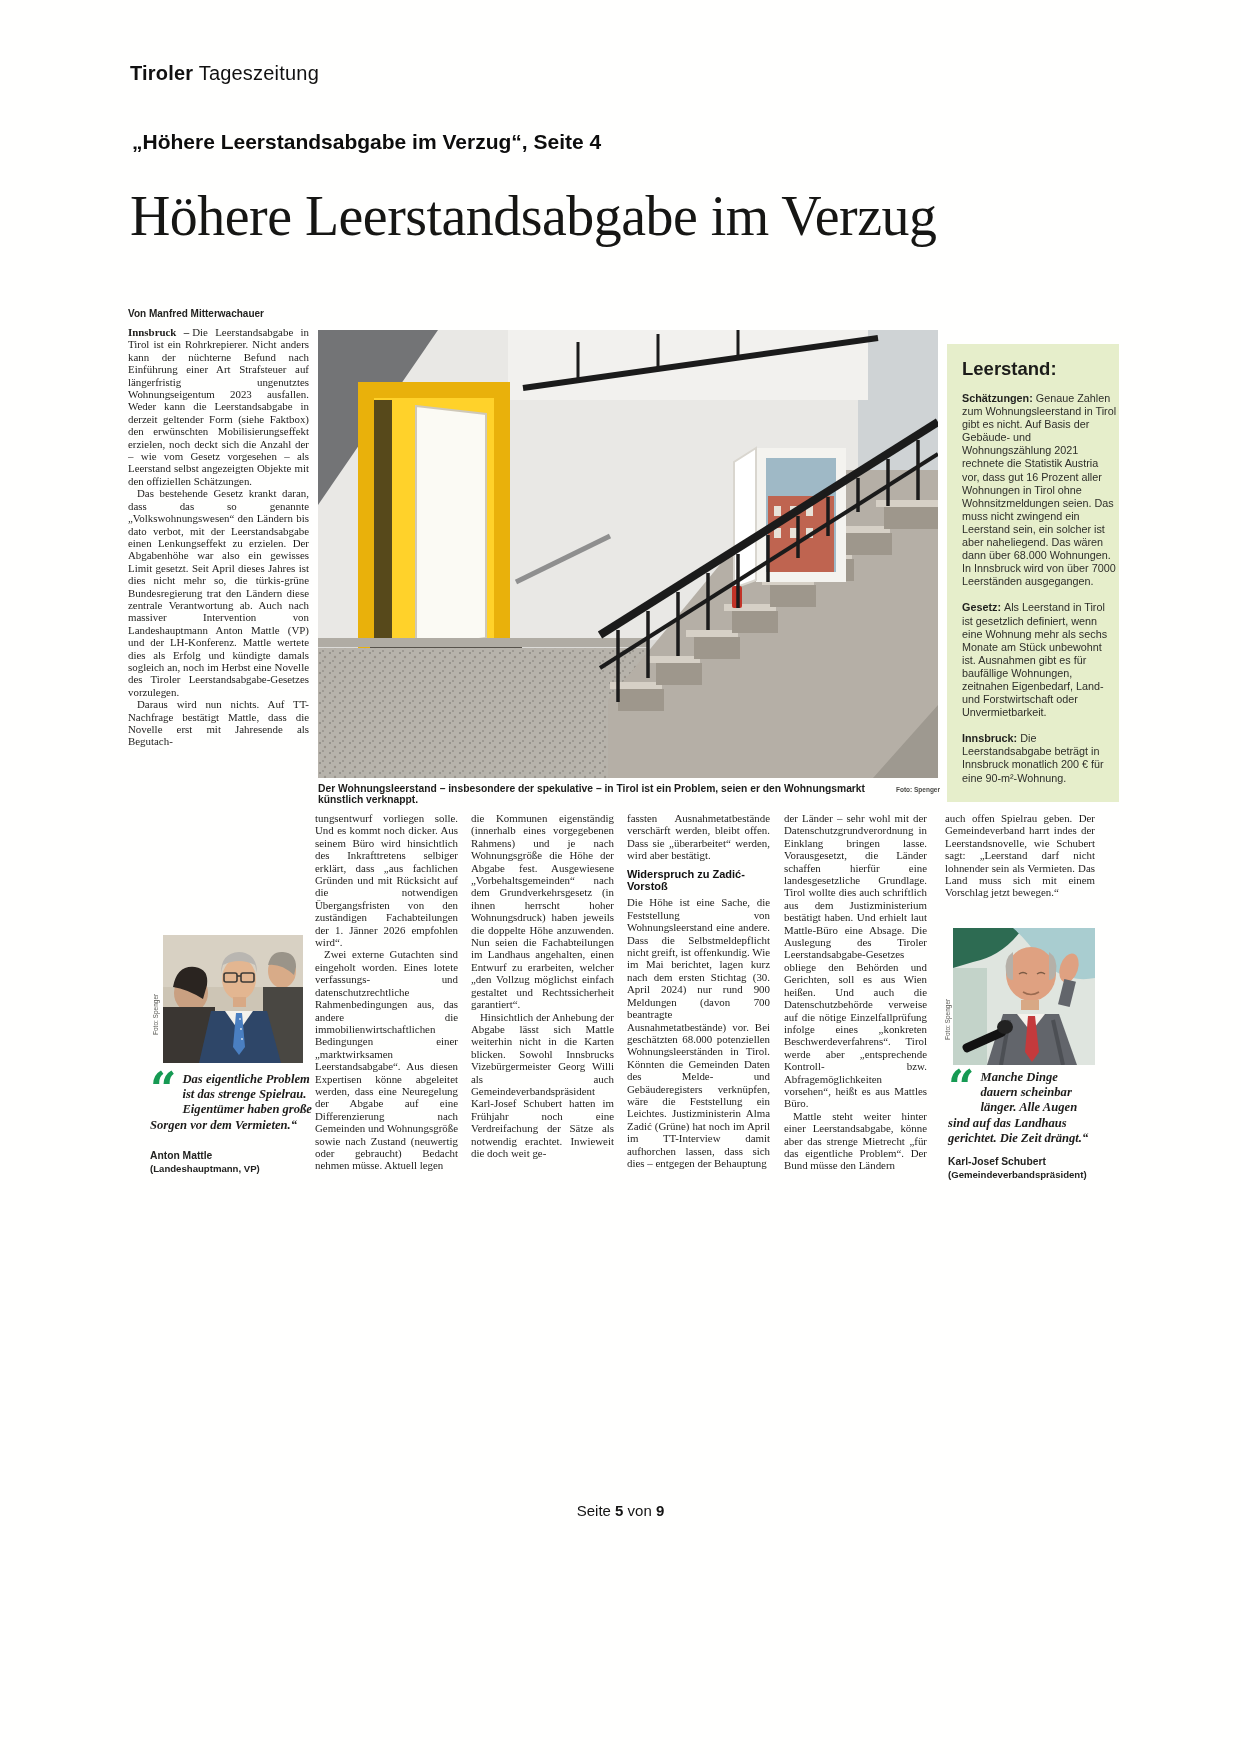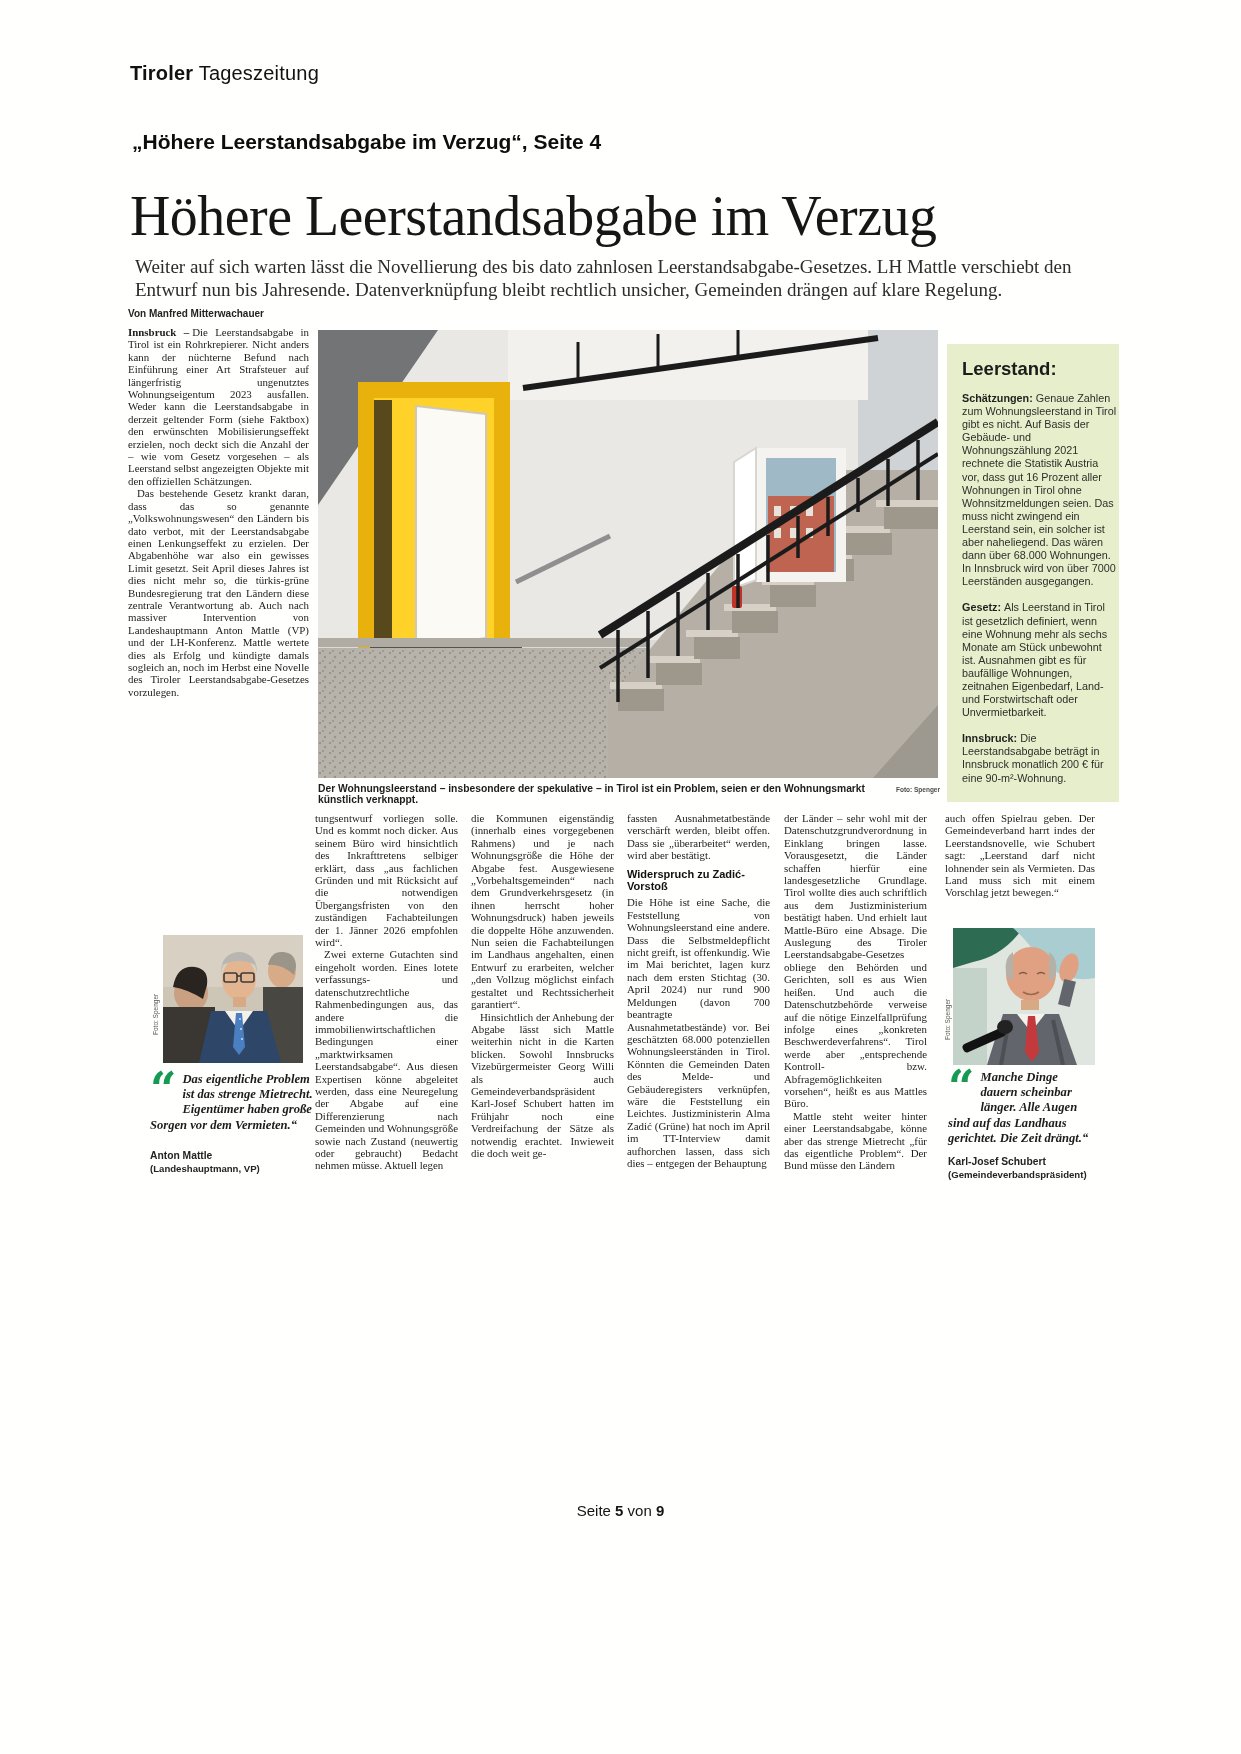--- a/index.html
+++ b/index.html
@@ -71,26 +71,26 @@
 <div class="page">
 
   <div class="abs masthead">
     <b>Tiroler</b>
     <span>Tageszeitung</span>
   </div>
 
   <div class="abs doc-heading">„Höhere Leerstandsabgabe im Verzug“, Seite 4</div>
 
   <div class="abs headline">Höhere Leerstandsabgabe im Verzug</div>
-  <div class="abs subhead">Weiter auf sich warten lässt die Novellierung des bis dato zahnlosen Leerstandsabgabe-Gesetzes. LH Mattle verschiebt den Entwurf nun bis Jahresende. Datenverknüpfung bleibt rechtlich unsicher, Gemeinden drängen auf klare Regelung.</div>
   <div class="abs byline">Von Manfred Mitterwachauer</div>
 
   <div class="abs bodycol col1">
     <p><b class="lead">Innsbruck –</b><span>Die Leerstandsabgabe in Tirol ist ein Rohrkrepierer. Nicht anders kann der nüchterne Befund nach Einführung einer Art Strafsteuer auf längerfristig ungenutztes Wohnungseigentum 2023 ausfallen. Weder kann die Leerstandsabgabe in derzeit geltender Form (siehe Faktbox) den erwünschten Mobilisierungseffekt erzielen, noch deckt sich die Anzahl der – wie vom Gesetz vorgesehen – als Leerstand selbst angezeigten Objekte mit den offiziellen Schätzungen.</span></p>
     <p class="ind">Das bestehende Gesetz krankt daran, dass das so genannte „Volkswohnungswesen“ den Ländern bis dato verbot, mit der Leerstandsabgabe einen Lenkungseffekt zu erzielen. Der Abgabenhöhe war also ein gewisses Limit gesetzt. Seit April dieses Jahres ist dies nicht mehr so, die türkis-grüne Bundesregierung trat den Ländern diese zentrale Verantwortung ab. Auch nach massiver Intervention von Landeshauptmann Anton Mattle (VP) und der LH-Konferenz. Mattle wertete dies als Erfolg und kündigte damals sogleich an, noch im Herbst eine Novelle des Tiroler Leerstandsabgabe-Gesetzes vorzulegen.</p>
+    <p class="ind">Daraus wird nun nichts. Auf TT-Nachfrage bestätigt Mattle, dass die Novelle erst mit Jahresende als Begutach-</p>
   </div>
 
   <div class="abs mainphoto">
     <svg width="620" height="448" viewBox="0 0 620 448">
       <defs>
         <pattern id="terr" width="10" height="10" patternUnits="userSpaceOnUse">
           <rect width="10" height="10" fill="#b7b3ab"></rect>
           <circle cx="2" cy="3" r="1" fill="#8d8a83"></circle>
           <circle cx="7" cy="7" r="1.2" fill="#989289"></circle>
           <circle cx="5" cy="1" r=".8" fill="#7e7a74"></circle>
@@ -228,21 +228,21 @@
       <polygon points="73,78 79,78 82,112 76,120 70,112" fill="#4a7fc1"></polygon>
       <circle cx="77" cy="84" r=".9" fill="#dce8f4"></circle>
         <circle cx="78" cy="94" r=".9" fill="#dce8f4"></circle>
         <circle cx="79" cy="104" r=".9" fill="#dce8f4"></circle>
     </svg>
   </div>
   <div class="abs vcredit" style="left:152px;top:1035px;">Foto: Spenger</div>
 
   <div class="abs quote quote1">
     <span class="qmark" style="color:#169a53;">“</span>
-    <span>Das eigentliche Problem ist das strenge Mietrecht. Eigentümer haben große Sorgen vor dem Vermieten.“</span>
+    <span>Das eigentliche Problem ist das strenge Spielrau. Eigentümer haben große Sorgen vor dem Vermieten.“</span>
   </div>
   <div class="abs attrib attrib1">
     <div>Anton Mattle</div>
     <div class="role">(Landeshauptmann, VP)</div>
   </div>
 
   <div class="abs headshot" style="left:953px;top:928px;width:142px;height:137px;">
     <svg width="142" height="137" viewBox="0 0 142 137">
       <rect width="142" height="137" fill="#dfe5df"></rect>
       <path d="M0,0 L70,0 Q50,28 20,34 L0,40 Z" fill="#2d6b52"></path>

